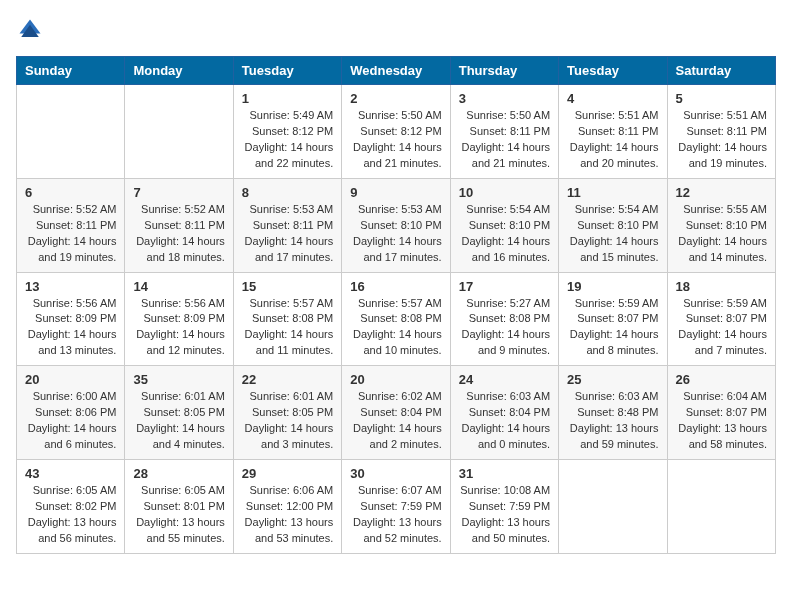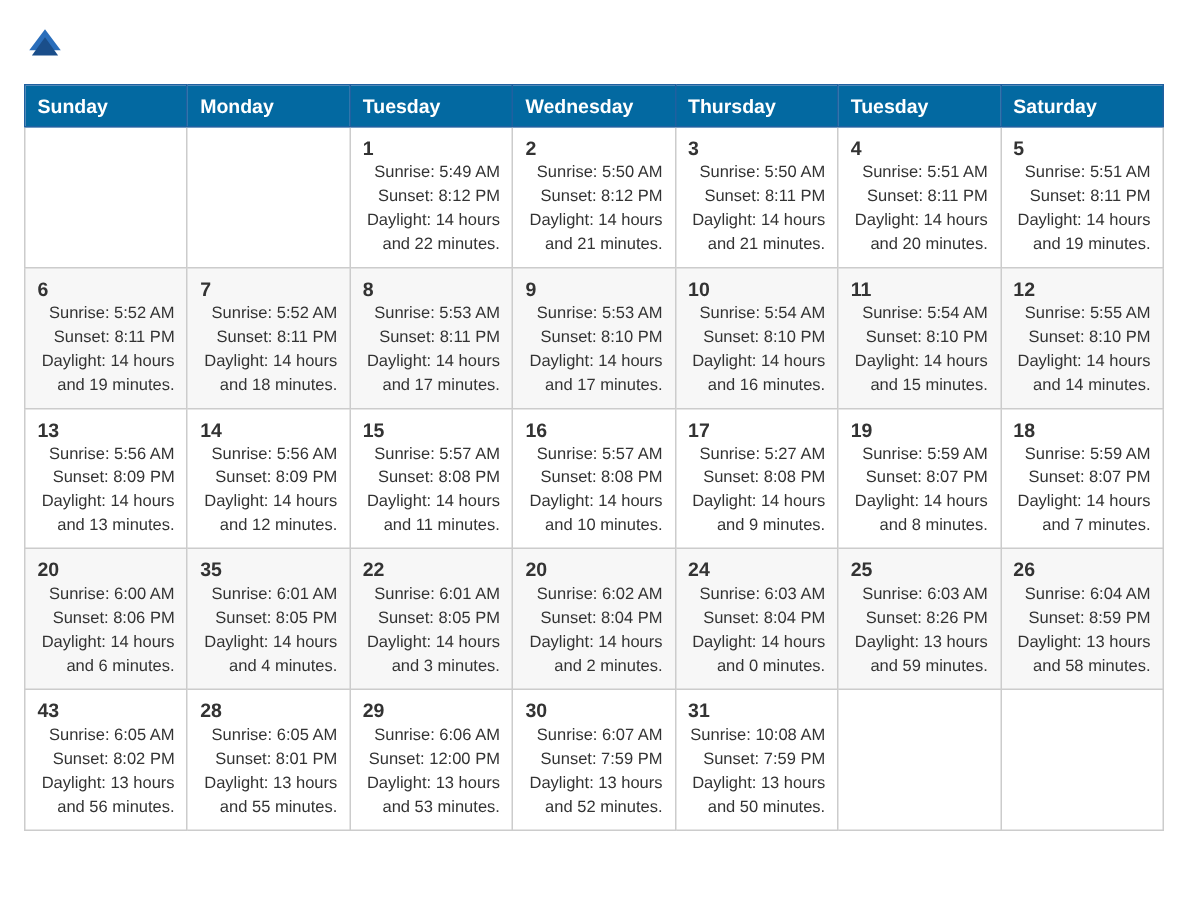--- a/index.html
+++ b/index.html
@@ -273,27 +273,27 @@
         </td>
         <td>
           <span class="day-num">24</span>
           <div class="day-info">Sunrise: 6:03 AM
 Sunset: 8:04 PM
 Daylight: 14 hours and 0 minutes.</div>
         </td>
         <td>
           <span class="day-num">25</span>
           <div class="day-info">Sunrise: 6:03 AM
-Sunset: 8:26 PM
+Sunset: 8:48 PM
 Daylight: 13 hours and 59 minutes.</div>
         </td>
         <td>
           <span class="day-num">26</span>
           <div class="day-info">Sunrise: 6:04 AM
-Sunset: 8:59 PM
+Sunset: 8:07 PM
 Daylight: 13 hours and 58 minutes.</div>
         </td>
       </tr>
       <tr>
         <td>
           <span class="day-num">43</span>
           <div class="day-info">Sunrise: 6:05 AM
 Sunset: 8:02 PM
 Daylight: 13 hours and 56 minutes.</div>
         </td>

